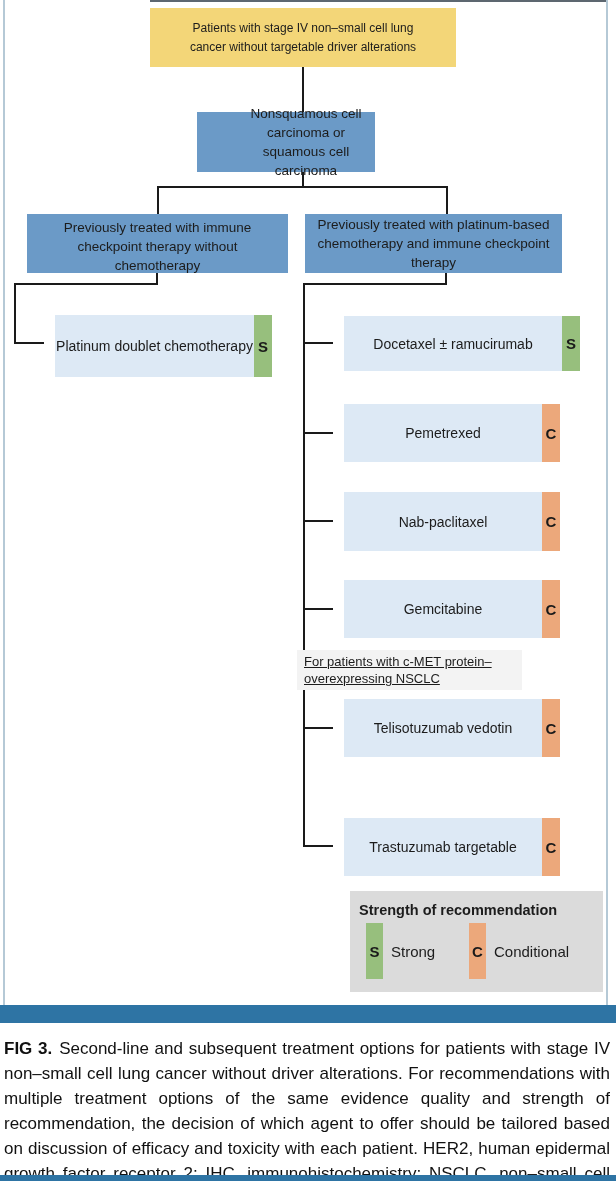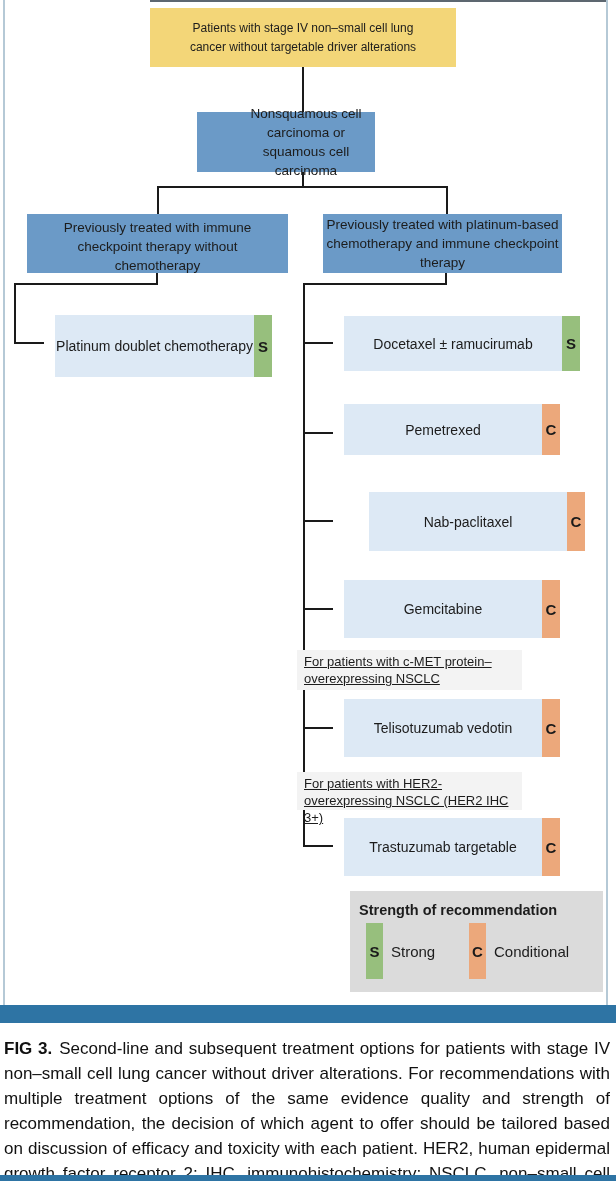--- a/index.html
+++ b/index.html
@@ -71,21 +71,21 @@
   </div>
 
   <div class="line" style="left:302px;top:172px;width:2px;height:16px;"></div>
   <div class="line" style="left:157px;top:186px;width:291px;height:2px;"></div>
   <div class="line" style="left:157px;top:186px;width:2px;height:28px;"></div>
   <div class="line" style="left:446px;top:186px;width:2px;height:28px;"></div>
 
   <div class="nodebox branch branch-l" style="left:27px;top:214px;width:261px;height:59px;">
     <div class="inner">Previously treated with immune checkpoint therapy without chemotherapy</div>
   </div>
-  <div class="nodebox branch branch-r" style="left:323px;top:214px;width:239px;height:59px;">
+  <div class="nodebox branch branch-r" style="left:305px;top:214px;width:257px;height:59px;">
     <div class="inner">Previously treated with platinum-based chemotherapy and immune checkpoint therapy</div>
   </div>
 
   <div class="line" style="left:156px;top:273px;width:2px;height:11px;"></div>
   <div class="line" style="left:14px;top:283px;width:144px;height:2px;"></div>
   <div class="line" style="left:14px;top:283px;width:2px;height:61px;"></div>
   <div class="line" style="left:14px;top:342px;width:30px;height:2px;"></div>
 
   <div class="option" style="left:43px;top:315px;width:229px;height:62px;">
     <div class="lbl">Platinum doublet chemotherapy</div>
@@ -100,41 +100,40 @@
   <div class="line" style="left:305px;top:432px;width:28px;height:2px;"></div>
   <div class="line" style="left:305px;top:520px;width:28px;height:2px;"></div>
   <div class="line" style="left:305px;top:608px;width:28px;height:2px;"></div>
   <div class="line" style="left:305px;top:727px;width:28px;height:2px;"></div>
   <div class="line" style="left:305px;top:845px;width:28px;height:2px;"></div>
 
   <div class="option" style="left:332px;top:316px;width:248px;height:55px;">
     <div class="lbl">Docetaxel ± ramucirumab</div>
     <div class="tag tag-s">S</div>
   </div>
-  <div class="option" style="left:332px;top:404px;width:228px;height:51px;">
+  <div class="option" style="left:332px;top:404px;width:228px;height:58px;">
     <div class="lbl">Pemetrexed</div>
     <div class="tag tag-c">C</div>
   </div>
-  <div class="option" style="left:332px;top:492px;width:228px;height:59px;margin-left:25px;">
+  <div class="option" style="left:332px;top:492px;width:228px;height:59px;">
     <div class="lbl">Nab-paclitaxel</div>
     <div class="tag tag-c">C</div>
   </div>
   <div class="option" style="left:332px;top:580px;width:228px;height:58px;">
     <div class="lbl">Gemcitabine</div>
     <div class="tag tag-c">C</div>
   </div>
 
   <div class="note" style="left:297px;top:650px;width:225px;height:40px;">For patients with c-MET protein–overexpressing NSCLC</div>
 
   <div class="option" style="left:332px;top:699px;width:228px;height:58px;">
     <div class="lbl">Telisotuzumab vedotin</div>
     <div class="tag tag-c">C</div>
   </div>
 
-  <div class="note" style="left:297px;top:772px;width:225px;height:38px;">For patients with HER2-overexpressing NSCLC (HER2 IHC 3+)</div>
 
   <div class="option" style="left:332px;top:818px;width:228px;height:58px;">
     <div class="lbl">Trastuzumab targetable</div>
     <div class="tag tag-c">C</div>
   </div>
 
   <div class="legend" style="left:350px;top:891px;width:253px;height:101px;">
     <div class="legend-title">Strength of recommendation</div>
     <div class="legend-item" style="left:16px;top:32px;">
       <div class="legend-swatch tag-s">S</div>

